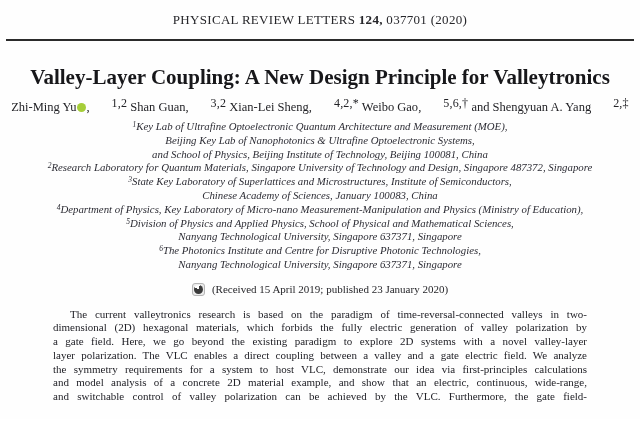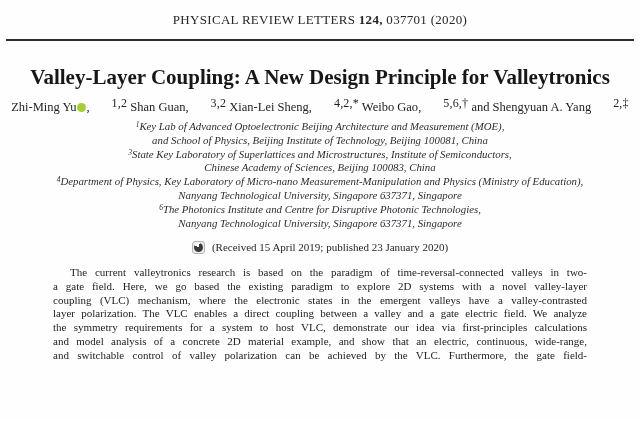--- a/index.html
+++ b/index.html
@@ -124,37 +124,40 @@
 
   <div class="authors">
     <span class="author"><span>Zhi-Ming Yu</span><span class="orcid"></span><span>,</span><sup>1,2</sup></span>
     <span class="author"><span>Shan Guan</span><span>,</span><sup>3,2</sup></span>
     <span class="author"><span>Xian-Lei Sheng</span><span>,</span><sup>4,2,*</sup></span>
     <span class="author"><span>Weibo Gao</span><span>,</span><sup>5,6,†</sup></span>
     <span class="author"><span>and Shengyuan A. Yang</span><span></span><sup>2,‡</sup></span>
   </div>
 
   <div class="affiliations">
-    <div><sup>1</sup><span>Key Lab of Advanced Optoelectronic Beijing Architecture and Measurement (MOE),</span></div>
+    <div><sup>1</sup><span>Key Lab of Ultrafine Optoelectronic Quantum Architecture and Measurement (MOE),</span></div>
+    <div><sup></sup><span>Beijing Key Lab of Nanophotonics &amp; Ultrafine Optoelectronic Systems,</span></div>
     <div><sup></sup><span>and School of Physics, Beijing Institute of Technology, Beijing 100081, China</span></div>
+    <div><sup>2</sup><span>Research Laboratory for Quantum Materials, Singapore University of Technology and Design, Singapore 487372, Singapore</span></div>
     <div><sup>3</sup><span>State Key Laboratory of Superlattices and Microstructures, Institute of Semiconductors,</span></div>
-    <div><sup></sup><span>Chinese Academy of Sciences, Beijing 100083, China</span></div>
+    <div><sup></sup><span>Chinese Academy of Sciences, January 100083, China</span></div>
     <div><sup>4</sup><span>Department of Physics, Key Laboratory of Micro-nano Measurement-Manipulation and Physics (Ministry of Education),</span></div>
+    <div><sup>5</sup><span>Division of Physics and Applied Physics, School of Physical and Mathematical Sciences,</span></div>
     <div><sup></sup><span>Nanyang Technological University, Singapore 637371, Singapore</span></div>
     <div><sup>6</sup><span>The Photonics Institute and Centre for Disruptive Photonic Technologies,</span></div>
     <div><sup></sup><span>Nanyang Technological University, Singapore 637371, Singapore</span></div>
   </div>
 
   <div class="received">
     <span class="cfu"><span class="cfu-dot"></span></span><span>(Received 15 April 2019; published 23 January 2020)</span>
   </div>
 
   <div class="abstract">
     <div class="abs-line first">The current valleytronics research is based on the paradigm of time-reversal-connected valleys in two-</div>
-    <div class="abs-line">a gate field. Here, we go based the existing paradigm to explore 2D systems with a novel valley-layer</div>
-    <div class="abs-line">coupling (VLC) mechanism, where the electronic states in the emergent valleys have a valley-contrasted</div>
+    <div class="abs-line">dimensional (2D) hexagonal materials, which forbids the fully electric generation of valley polarization by</div>
+    <div class="abs-line">a gate field. Here, we go beyond the existing paradigm to explore 2D systems with a novel valley-layer</div>
     <div class="abs-line">layer polarization. The VLC enables a direct coupling between a valley and a gate electric field. We analyze</div>
     <div class="abs-line">the symmetry requirements for a system to host VLC, demonstrate our idea via first-principles calculations</div>
     <div class="abs-line">and model analysis of a concrete 2D material example, and show that an electric, continuous, wide-range,</div>
     <div class="abs-line">and switchable control of valley polarization can be achieved by the VLC. Furthermore, the gate field-</div>
   </div>
 
 </div>
 
 </body></html>

